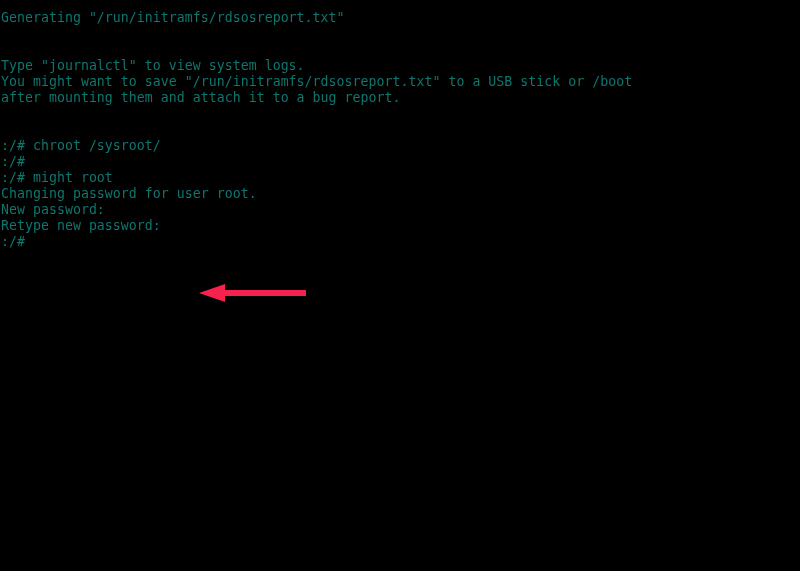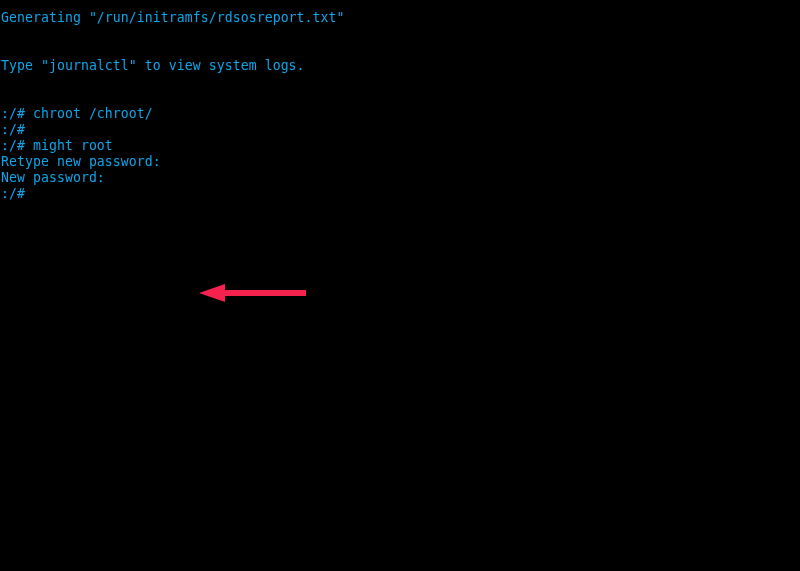--- a/index.html
+++ b/index.html
@@ -22,21 +22,21 @@
     top: 10px;
     width: 800px;
   }
   .console-line {
     display: block;
     height: 16px;
     line-height: 16px;
     font-family: "DejaVu Sans Mono", "Liberation Mono", monospace;
     font-size: 13.2px;
     letter-spacing: 0.05px;
-    color: #0ea5e9;
+    color: #0f766e;
     white-space: pre;
     padding-left: 1px;
     -webkit-font-smoothing: none;
     font-smooth: never;
   }
   .console-line.blank {
     color: transparent;
   }
   
   #annotation-layer {
@@ -54,27 +54,30 @@
 </head>
 <body>
 
 <div id="screen">
 
   <div id="console-output">
       <span class="console-line">Generating "/run/initramfs/rdsosreport.txt"</span>
       <span class="console-line blank"></span>
       <span class="console-line blank"></span>
       <span class="console-line">Type "journalctl" to view system logs.</span>
+      <span class="console-line">You might want to save "/run/initramfs/rdsosreport.txt" to a USB stick or /boot</span>
+      <span class="console-line">after mounting them and attach it to a bug report.</span>
       <span class="console-line blank"></span>
       <span class="console-line blank"></span>
-      <span class="console-line">:/# chroot /chroot/</span>
+      <span class="console-line">:/# chroot /sysroot/</span>
       <span class="console-line">:/#</span>
       <span class="console-line">:/# might root</span>
+      <span class="console-line">Changing password for user root.</span>
+      <span class="console-line">New password:</span>
       <span class="console-line">Retype new password:</span>
-      <span class="console-line">New password:</span>
       <span class="console-line">:/#</span>
     </div>
 
   <div id="annotation-layer">
     <svg id="annotation-arrow" width="800" height="571" viewBox="0 0 800 571" style="left:0; top:0;">
       <polygon id="arrow-shape" points="199,293 225,284 225,290 306,290 306,296 225,296 225,302" fill="#f5224e"></polygon>
     </svg>
   </div>
 
 </div>

